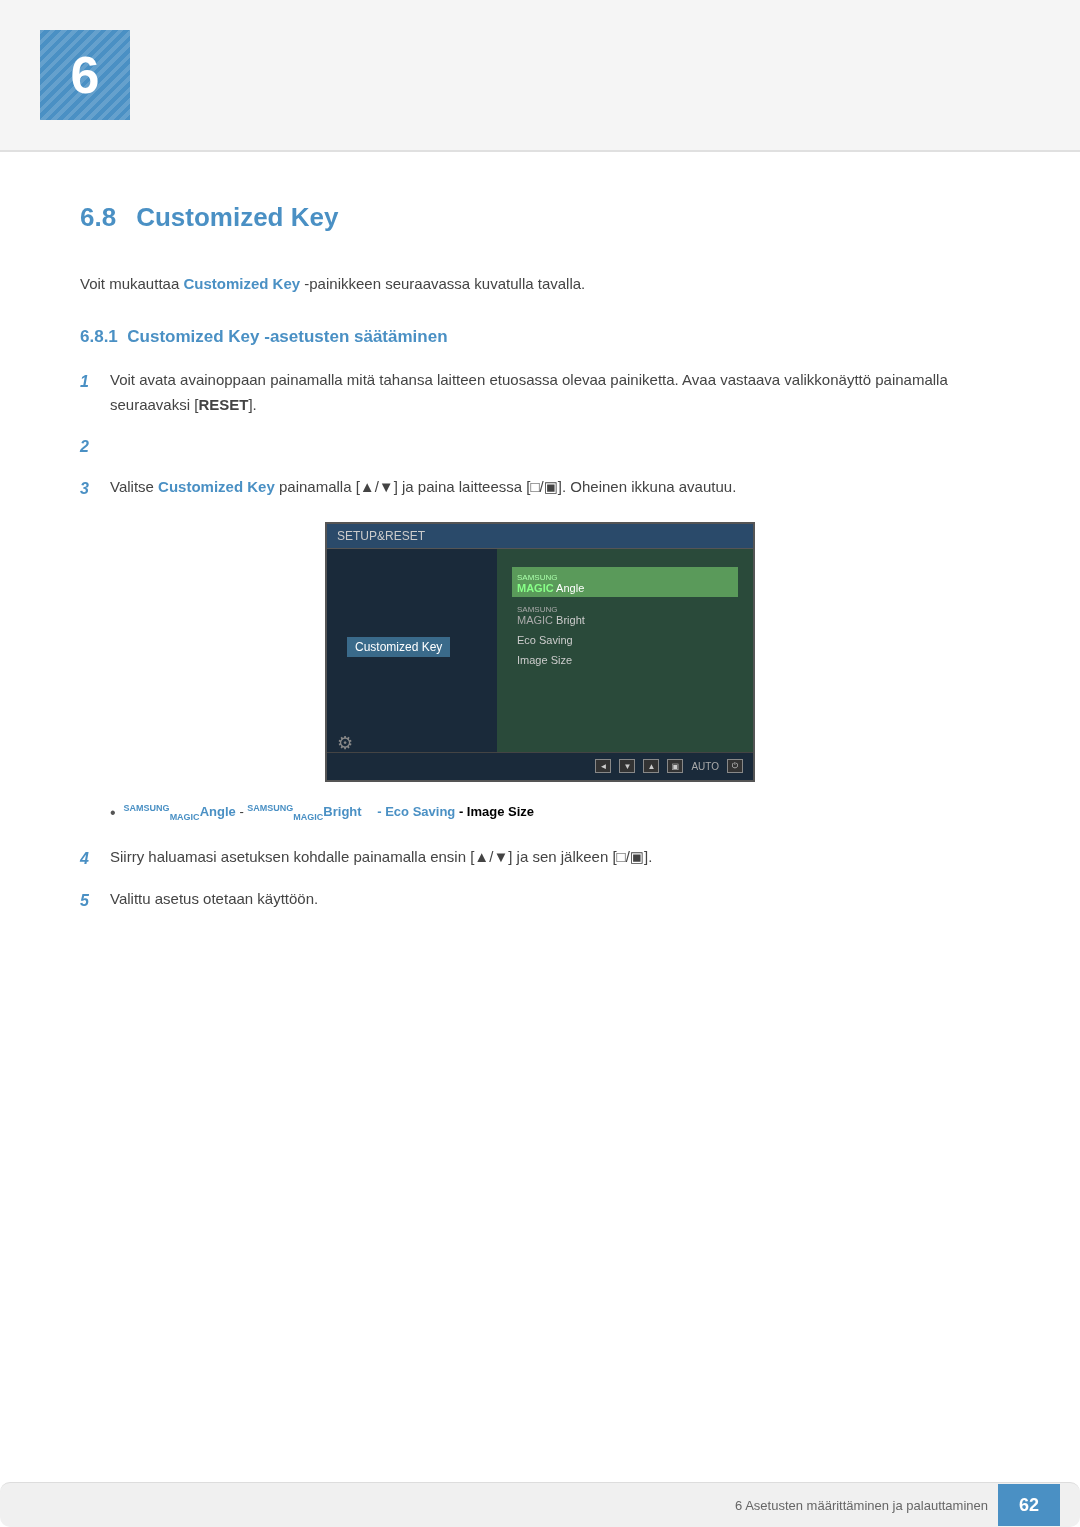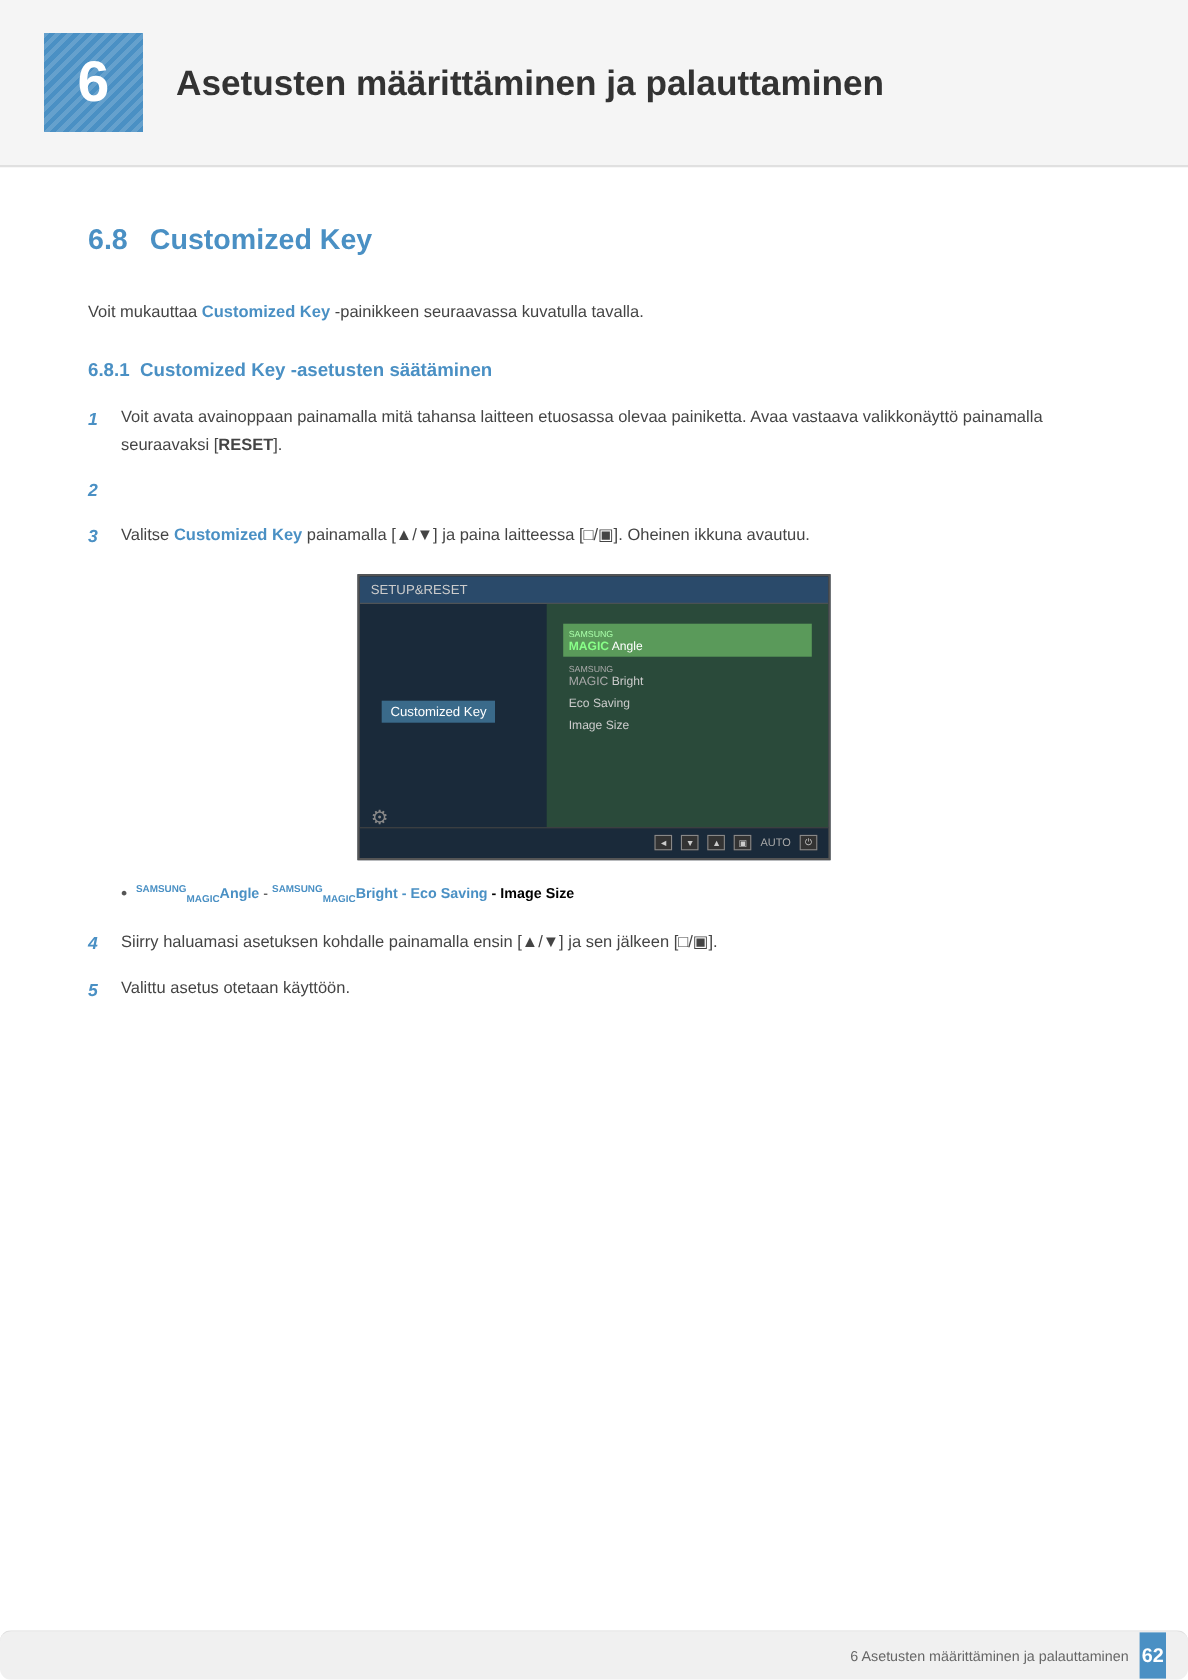--- a/index.html
+++ b/index.html
@@ -275,21 +275,21 @@
       line-height: 1.5;
     }
 
     .magic-super {
       font-size: 9px;
       vertical-align: super;
       color: #4a90c4;
       font-weight: bold;
     }
 
-    .eco-blue { color: #4a90c4; font-weight: bold; }
+    .eco-blue { color: #4a90c4; font-weight: bold; margin-left: 12px; }
     .img-blue { color: #000000; font-weight: bold; }
 
     
     .page-footer {
       position: absolute;
       bottom: 0;
       left: 0;
       right: 0;
       height: 45px;
       background: #f0f0f0;
@@ -305,35 +305,34 @@
       font-size: 13px;
       color: #666;
       margin-right: 10px;
     }
 
     .footer-page-num {
       background: #4a90c4;
       color: white;
       font-size: 18px;
       font-weight: bold;
-      width: 24px;
+      width: 62px;
       height: 42px;
       display: flex;
       align-items: center;
       justify-content: center;
     }
   </style>
 </head>
 <body>
 
 <div class="chapter-header">
   <div class="chapter-number-box">
     <span class="chapter-number-text">6</span>
   </div>
-  <h1 class="chapter-title">Asetusten määrittäminen ja palauttaminen</h1>
 </div>
 
 <div class="content">
 
   <h2 class="section-heading">
     <span class="section-number">6.8</span><span>Customized Key</span>
   </h2>
 
   <p class="intro-para">
     <span>Voit mukauttaa </span><span class="blue-bold">Customized Key</span><span> -painikkeen seuraavassa kuvatulla tavalla.</span>

